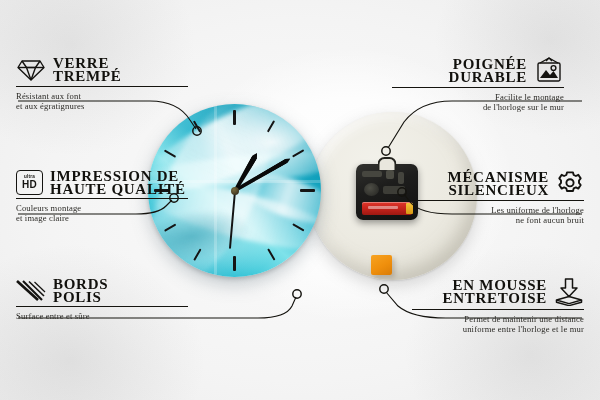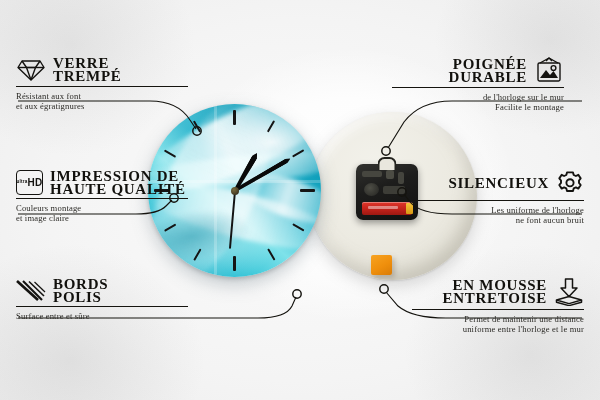--- a/index.html
+++ b/index.html
@@ -105,21 +105,21 @@
   .feat .title{font-family:"Liberation Serif",serif;font-weight:700;font-size:15px;
     letter-spacing:.72px;line-height:12.6px;color:#12110d;text-transform:uppercase;}
   .feat.right .title{text-align:right;}
   .feat .rule{height:1.15px;background:#15140f;margin:3px 0 3.5px 0;}
   .feat .desc{font-family:"Liberation Serif",serif;font-size:8.6px;line-height:10.2px;
     color:#2b2a26;letter-spacing:.16px;}
   .feat.right .desc{text-align:right;}
   .icon{flex:0 0 auto;display:block;}
 
   .ultrahd{width:25px;height:23px;border:1.8px solid #141310;border-radius:4px;
-    display:flex;align-items:center;justify-content:center;line-height:1;}
+    display:flex;flex-direction:column;align-items:center;justify-content:center;line-height:1;}
   .ultrahd .u{font-family:"Liberation Sans",sans-serif;font-size:4.6px;font-weight:700;
     letter-spacing:.2px;color:#141310;margin-bottom:.5px;}
   .ultrahd .hd{font-family:"Liberation Sans",sans-serif;font-size:10px;font-weight:700;
     letter-spacing:.3px;color:#141310;}
 
   
   #f-verre{left:16px;top:57px;}
   #f-impression{left:16px;top:170px;}
   #f-bords{left:16px;top:278px;}
   #f-poignee{left:392px;top:57px;}
@@ -276,28 +276,29 @@
           <path d="M12,4 L15,1 L18,4"></path>
           <path d="M15,1 L6,6 M15,1 L24,6"></path>
           <rect x="4" y="6" width="22" height="18" rx="1.4"></rect>
           <path d="M6,21 L12,13 L16,18 L19.5,14 L24,21 Z" fill="#141310" stroke="none"></path>
           <circle cx="19.5" cy="11" r="2.4"></circle>
         </g>
       </svg>
     </div>
     <div class="rule"></div>
     <div class="desc">
+      <div>Facilite le montage</div>
       <div>de l'horloge sur le mur</div>
-      <div>Facilite le montage</div>
     </div>
   </div>
 
   <div class="feat right" id="f-mecanisme">
     <div class="head">
       <div>
+        <div class="title">MÉCANISME</div>
         <div class="title">SILENCIEUX</div>
       </div>
       <svg class="icon" width="28" height="27" viewBox="0 0 28 27">
         <g fill="none" stroke="#141310" stroke-width="1.9" stroke-linejoin="round">
           <path d="M11,2.4 h6 l.7,2.6 2.2,1 2.4,-1.2 2.4,3.6 -1.7,2.1 0,2.4 1.7,2.1 -2.4,3.6 -2.4,-1.2 -2.2,1 -.7,2.6 h-6 l-.7,-2.6 -2.2,-1 -2.4,1.2 -2.4,-3.6 1.7,-2.1 0,-2.4 -1.7,-2.1 2.4,-3.6 2.4,1.2 2.2,-1 Z"></path>
           <circle cx="14" cy="12.8" r="3.6"></circle>
         </g>
       </svg>
     </div>
     <div class="rule"></div>

